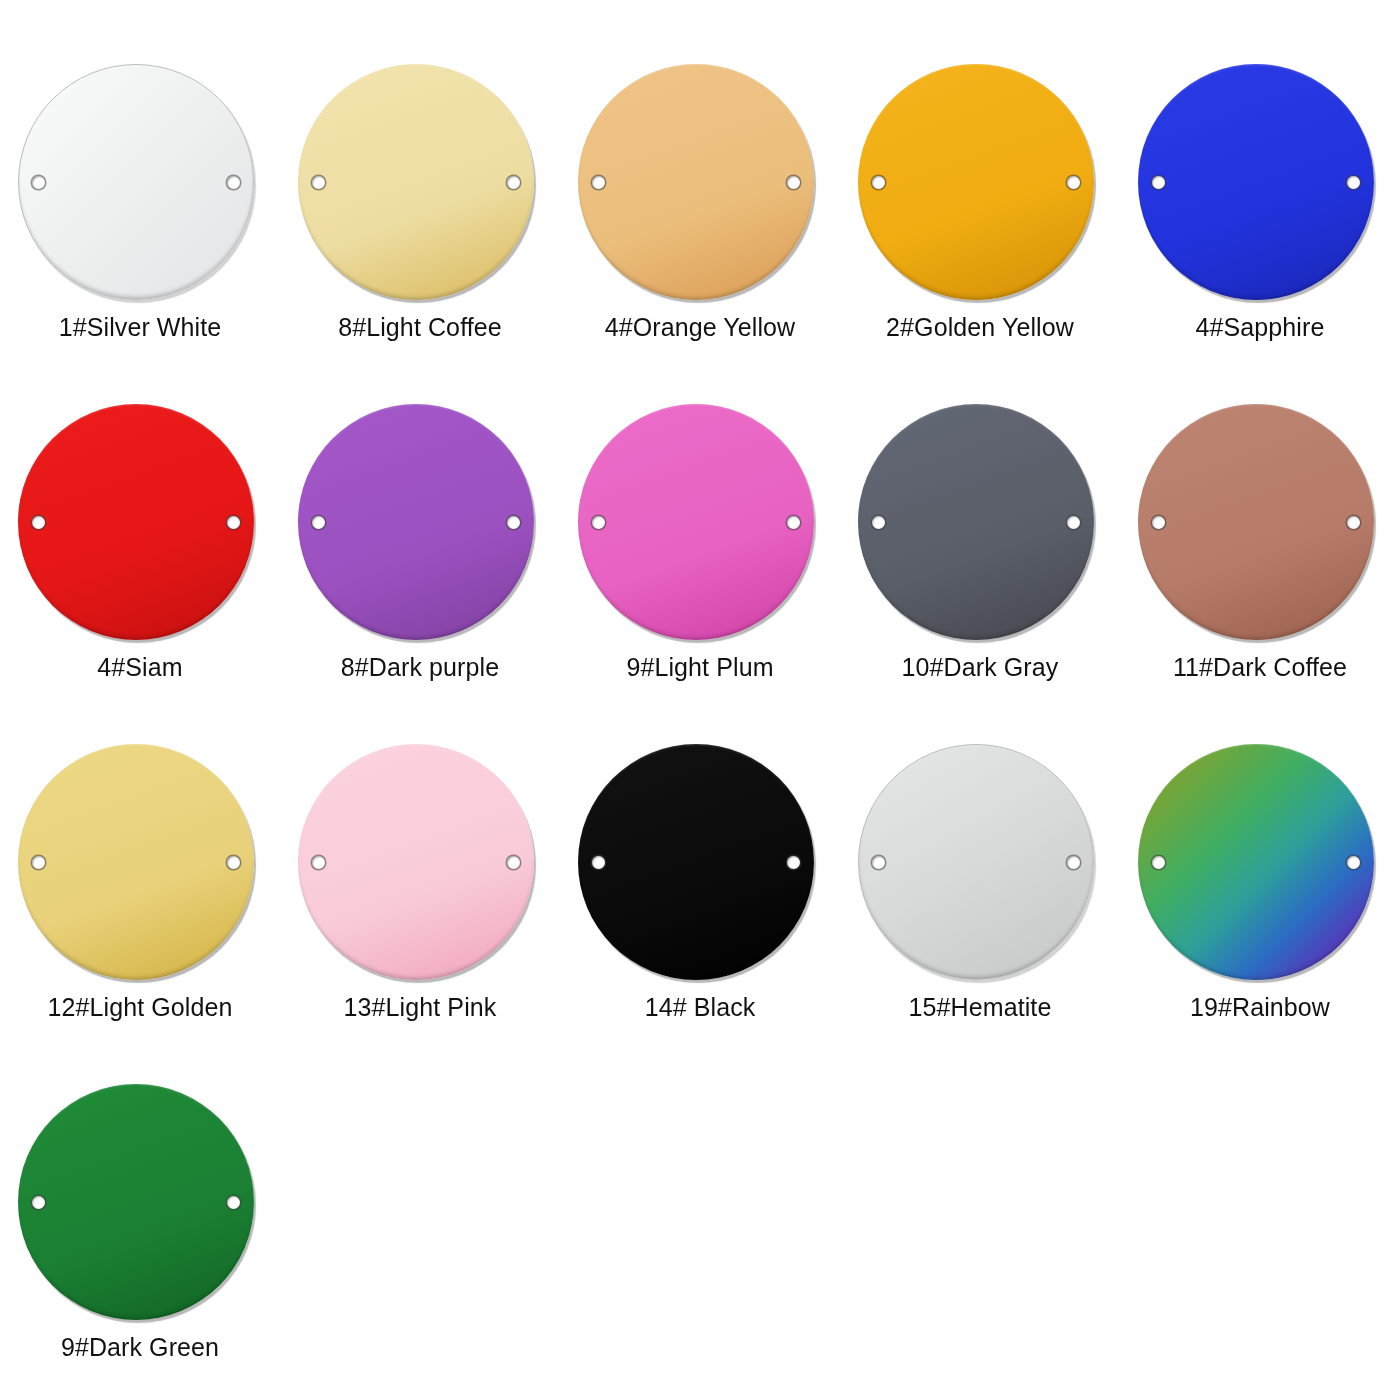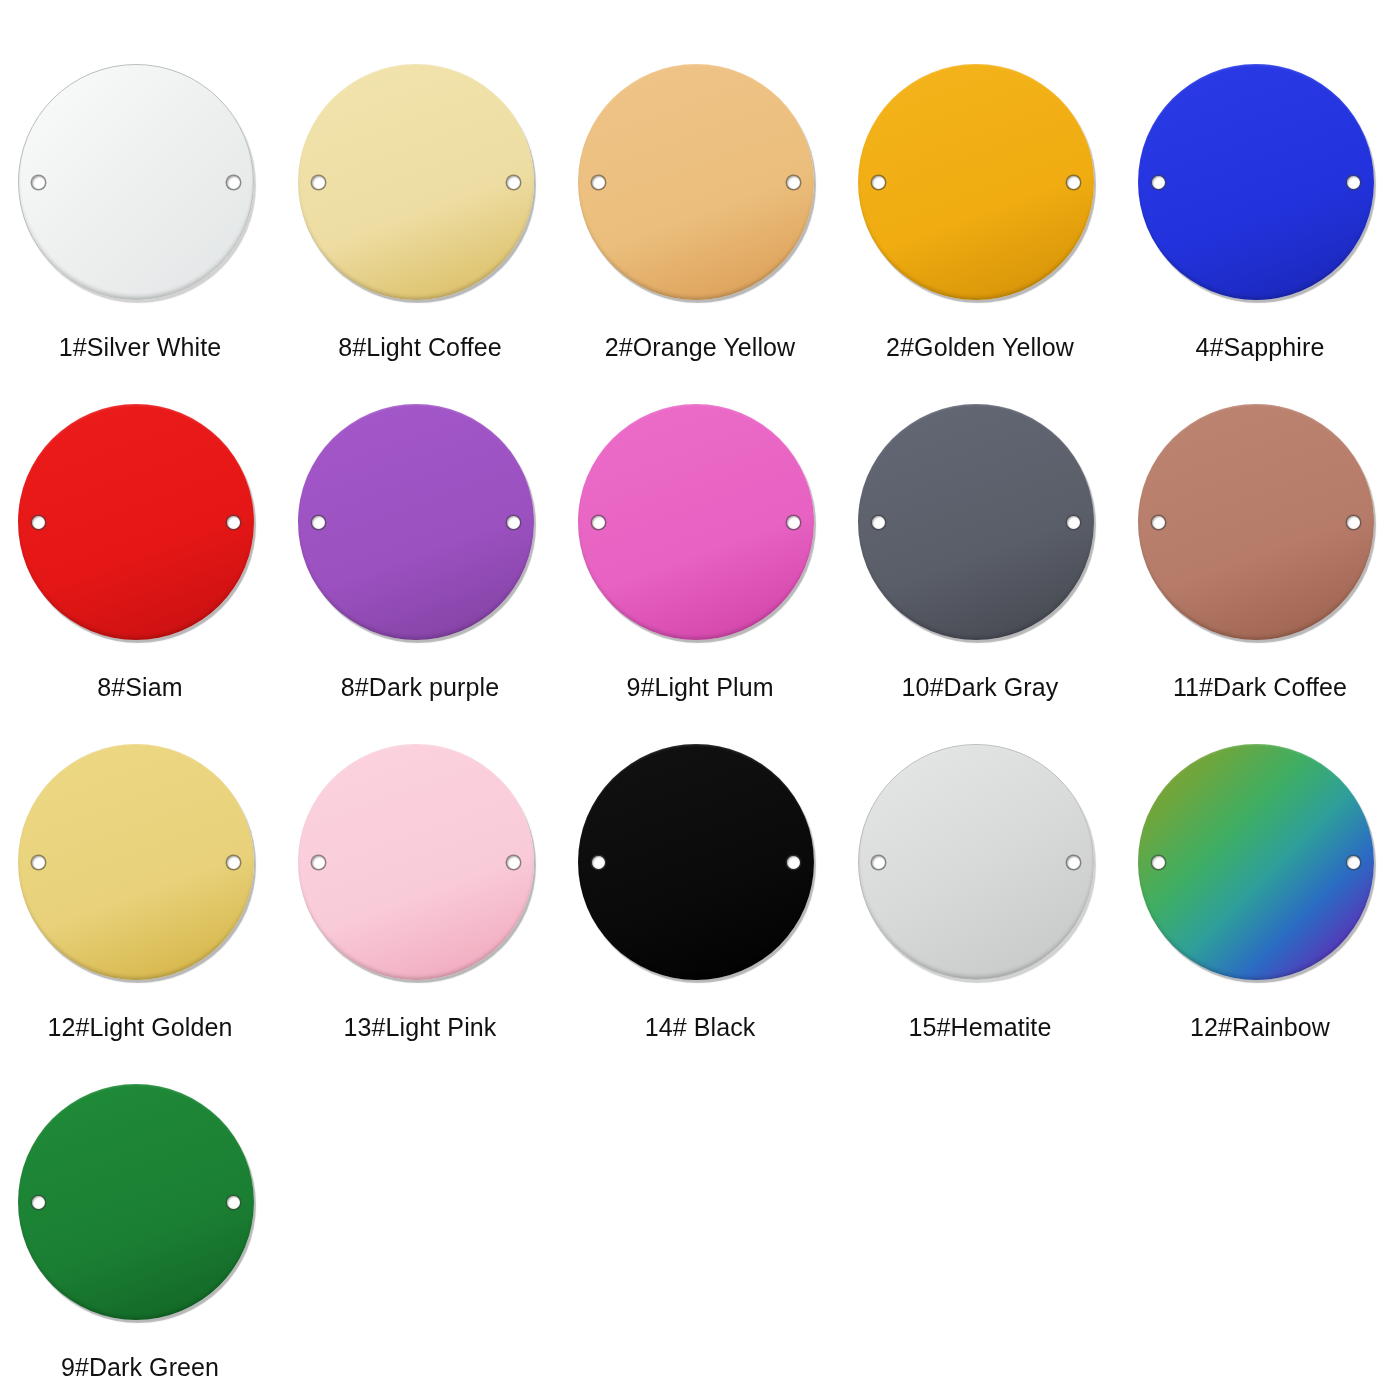--- a/index.html
+++ b/index.html
@@ -69,21 +69,21 @@
     border-radius: 50%;
     background: #ffffff;
     box-shadow: 0 0 0 1.5px rgba(60,60,60,0.55),
                 inset 1px 1px 1.5px rgba(110,110,110,0.55);
     z-index: 3;
   }
   .hole.left  { left: 14px; }
   .hole.right { left: 209px; }
 
   .swatch-label {
-    margin-top: 26px;
+    margin-top: 6px;
     font-size: 25px;
     line-height: 1.1;
     letter-spacing: 0.1px;
     white-space: nowrap;
     color: #111111;
     text-align: center;
   }
 
   
   .disc.outlined {
@@ -110,21 +110,21 @@
         <div class="hole right"></div>
       </div>
       <div class="swatch-label">8#Light Coffee</div>
     </div>
     <div class="swatch-cell">
       <div class="disc-wrap">
         <div class="disc" style="background: linear-gradient(160deg, rgb(239, 196, 136) 0%, rgb(235, 190, 124) 60%, rgb(217, 154, 82) 100%);"></div>
         <div class="hole left"></div>
         <div class="hole right"></div>
       </div>
-      <div class="swatch-label">2#Orange Yellow</div>
+      <div class="swatch-label">4#Orange Yellow</div>
     </div>
     <div class="swatch-cell">
       <div class="disc-wrap">
         <div class="disc" style="background: linear-gradient(160deg, rgb(244, 180, 28) 0%, rgb(240, 172, 17) 60%, rgb(210, 143, 6) 100%);"></div>
         <div class="hole left"></div>
         <div class="hole right"></div>
       </div>
       <div class="swatch-label">2#Golden Yellow</div>
     </div>
     <div class="swatch-cell">
@@ -134,21 +134,21 @@
         <div class="hole right"></div>
       </div>
       <div class="swatch-label">4#Sapphire</div>
     </div>
     <div class="swatch-cell">
       <div class="disc-wrap">
         <div class="disc" style="background: linear-gradient(160deg, rgb(236, 28, 28) 0%, rgb(229, 22, 22) 60%, rgb(197, 16, 16) 100%);"></div>
         <div class="hole left"></div>
         <div class="hole right"></div>
       </div>
-      <div class="swatch-label">8#Siam</div>
+      <div class="swatch-label">4#Siam</div>
     </div>
     <div class="swatch-cell">
       <div class="disc-wrap">
         <div class="disc" style="background: linear-gradient(160deg, rgb(164, 87, 202) 0%, rgb(155, 81, 192) 60%, rgb(128, 64, 159) 100%);"></div>
         <div class="hole left"></div>
         <div class="hole right"></div>
       </div>
       <div class="swatch-label">8#Dark purple</div>
     </div>
     <div class="swatch-cell">
@@ -206,21 +206,21 @@
         <div class="hole right"></div>
       </div>
       <div class="swatch-label">15#Hematite</div>
     </div>
     <div class="swatch-cell">
       <div class="disc-wrap">
         <div class="disc" style="background: linear-gradient(135deg, rgb(142, 155, 46) 0%, rgb(111, 166, 60) 18%, rgb(63, 174, 99) 38%, rgb(46, 159, 154) 55%, rgb(43, 107, 196) 72%, rgb(91, 50, 183) 88%, rgb(141, 34, 168) 100%);"></div>
         <div class="hole left"></div>
         <div class="hole right"></div>
       </div>
-      <div class="swatch-label">12#Rainbow</div>
+      <div class="swatch-label">19#Rainbow</div>
     </div>
     <div class="swatch-cell">
       <div class="disc-wrap">
         <div class="disc" style="background: linear-gradient(160deg, rgb(31, 140, 56) 0%, rgb(27, 127, 51) 60%, rgb(17, 99, 36) 100%);"></div>
         <div class="hole left"></div>
         <div class="hole right"></div>
       </div>
       <div class="swatch-label">9#Dark Green</div>
     </div>
   </div>

